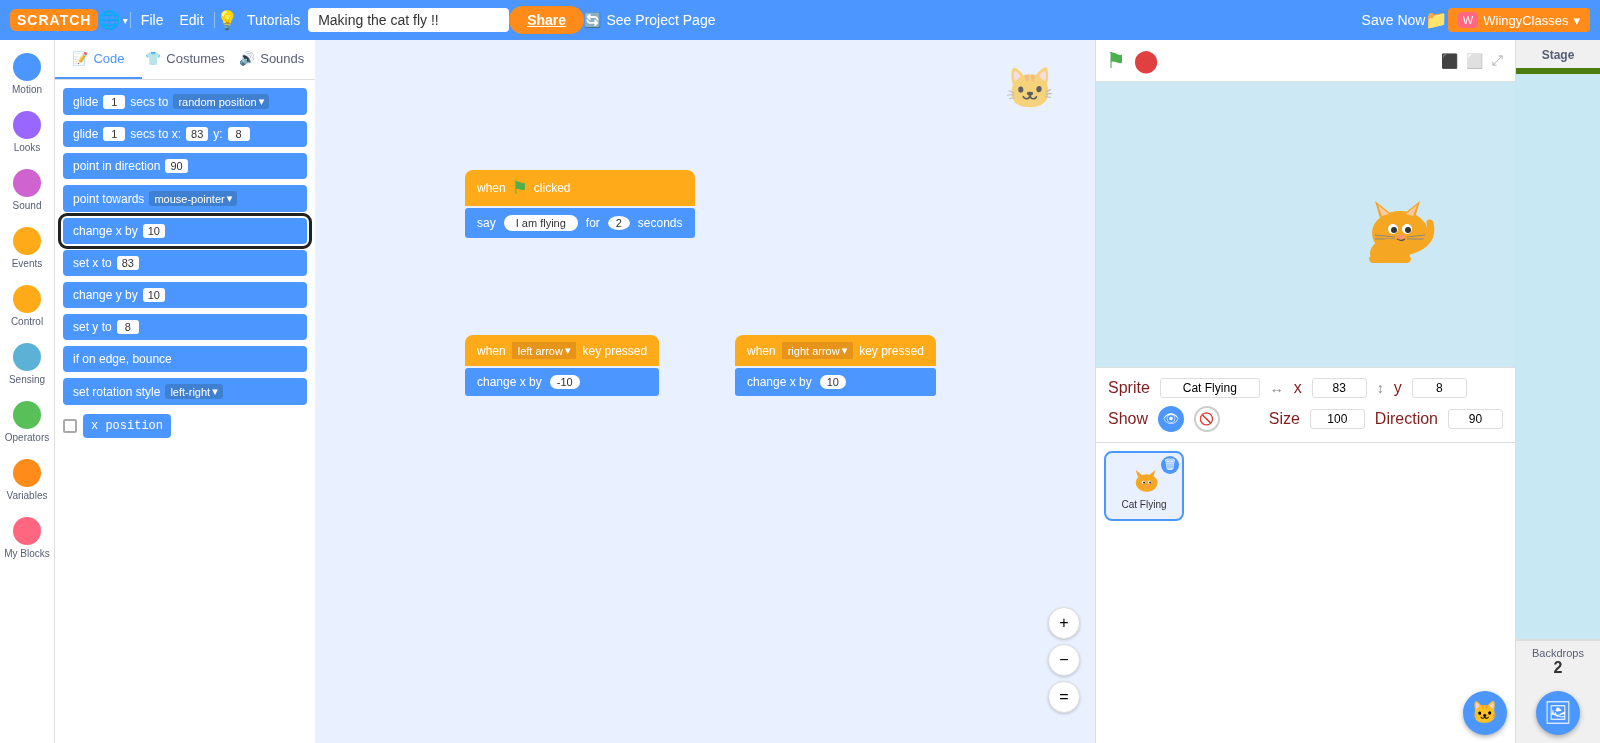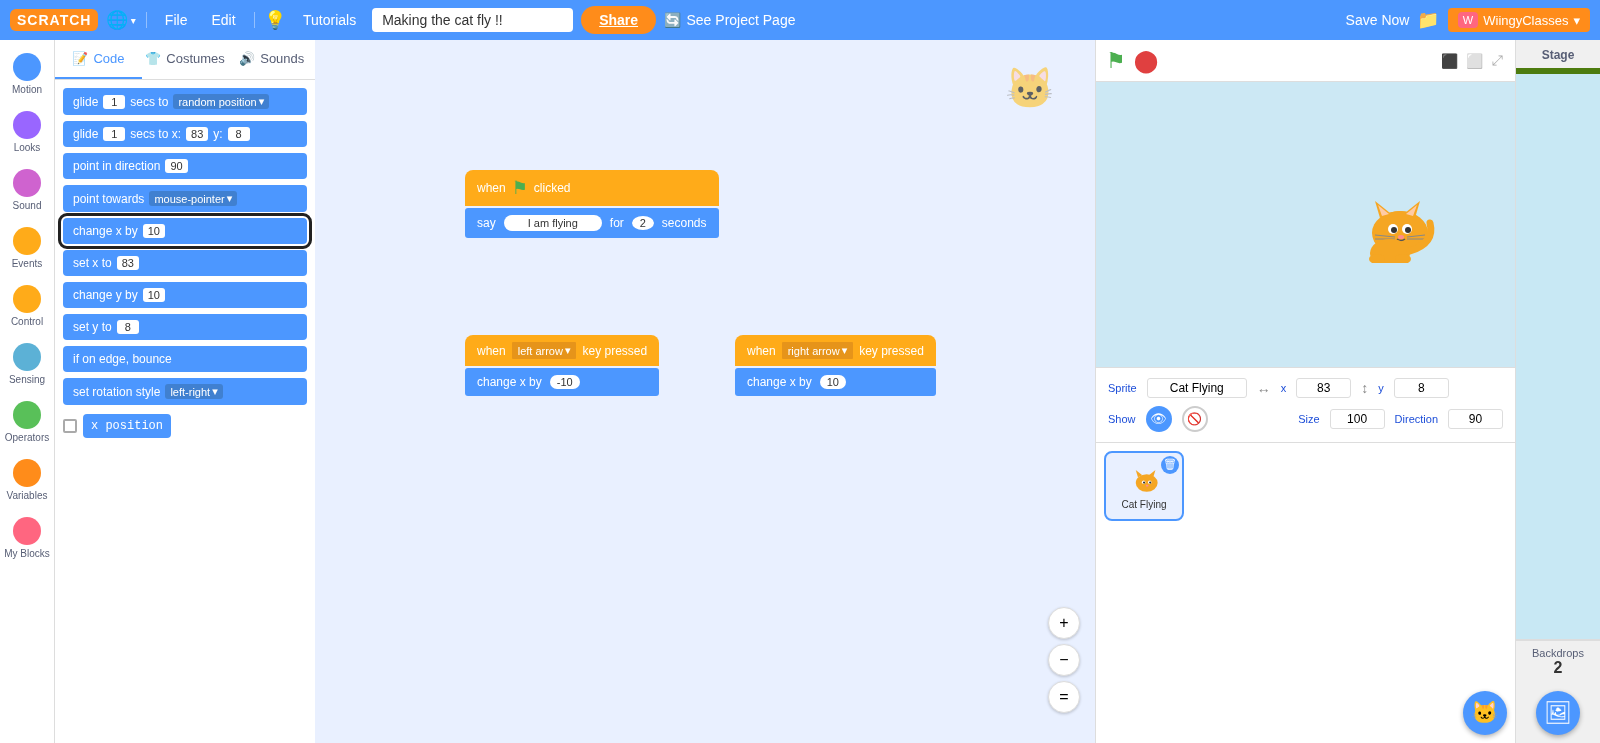--- a/index.html
+++ b/index.html
@@ -1,20 +1,20 @@
 <!DOCTYPE html>
 <html><head>
   <meta charset="utf-8">
   <style>
     * { box-sizing: border-box; margin: 0; padding: 0; }
     body { font-family: 'Helvetica Neue', Arial, sans-serif; background: #f0f0f0; overflow: hidden; width: 1600px; height: 743px; }
 
     
     .top-nav {
-      display: flex; align-items: center; background: #4c97ff; height: 40px; padding: 8px 10px; gap: 8px;
+      display: flex; align-items: center; background: #4c97ff; height: 40px; padding: 8px 10px; gap: 0;
     }
     .scratch-logo {
       background: #ff8c1a; border-radius: 6px; padding: 3px 7px; font-weight: 900; font-size: 14px; color: white; letter-spacing: 1px;
     }
     .nav-globe { color: white; font-size: 18px; cursor: pointer; display: flex; align-items: center; gap: 2px; }
     .nav-btn { background: none; border: none; color: white; font-size: 14px; cursor: pointer; padding: 4px 8px; }
     .project-title {
       background: white; border: none; border-radius: 4px; padding: 4px 10px; font-size: 14px; min-width: 200px; color: #333;
     }
     .share-btn {
@@ -106,21 +106,21 @@
     .stage-header {
       display: flex; align-items: center; padding: 5px 10px; gap: 8px; border-bottom: 1px solid #ddd; height: 42px;
     }
     .green-flag-btn { font-size: 22px; color: #4CAF50; cursor: pointer; }
     .stop-btn { font-size: 22px; color: #e04040; cursor: pointer; }
     .stage-view-btns { margin-left: auto; display: flex; gap: 4px; }
     .stage-view-btn { background: none; border: none; cursor: pointer; color: #aaa; font-size: 14px; padding: 2px; }
     .stage-canvas {
       flex: 1; background: #cce8f4; position: relative; overflow: hidden; display: flex; align-items: center; justify-content: center;
     }
-    .sprite-label { font-size: 11px; color: #1d4ed8; }
+    .sprite-label { font-size: 16px; color: #7f1d1d; }
     .sprite-input-val {
       border: 1px solid #ddd; border-radius: 3px; padding: 2px 6px; font-size: 12px; width: 55px; text-align: center;
     }
     .show-icon { width: 26px; height: 26px; border-radius: 50%; background: #4c97ff; display: flex; align-items: center; justify-content: center; color: white; font-size: 13px; cursor: pointer; }
     .hide-icon { width: 26px; height: 26px; border-radius: 50%; background: #fff; border: 2px solid #ccc; display: flex; align-items: center; justify-content: center; color: #999; font-size: 13px; cursor: pointer; }
     .sprite-thumb {
       width: 80px; min-width: 80px; height: 70px; border-radius: 8px; border: 2px solid #4c97ff; background: #e9f0ff; display: flex; flex-direction: column; align-items: center; justify-content: center; cursor: pointer; position: relative; font-size: 30px;
     }
     .sprite-thumb-label { font-size: 10px; color: #333; margin-top: 2px; }
     .sprite-delete { position: absolute; top: 3px; right: 3px; width: 18px; height: 18px; background: #4c97ff; border-radius: 50%; display: flex; align-items: center; justify-content: center; color: white; font-size: 11px; cursor: pointer; }
@@ -301,21 +301,21 @@
     <div class="code-blocks-container">
 
       <div class="block-stack" style="top: 130px; left: 150px;">
         <div class="hat-block">
           <span>when</span>
           <span style="color:#4CAF50; font-size:18px;">⚑</span>
           <span>clicked</span>
         </div>
         <div class="action-block">
           <span>say</span>
-          <span class="block-oval" style="background:white; color:#333; border-radius:12px; padding:2px 24px; font-size:11px;">I am flying</span>
+          <span class="block-oval" style="background:white; color:#333; border-radius:12px; padding:2px 12px; font-size:11px;">I am flying</span>
           <span>for</span>
           <span class="block-input" style="background:white; color:#333; border-radius:50%; padding:1px 6px; font-size:11px;">2</span>
           <span>seconds</span>
         </div>
       </div>
 
       <div class="block-stack" style="top: 295px; left: 150px;">
         <div class="hat-block-key">
           <span>when</span>
           <span class="key-dropdown">left arrow <span>▾</span></span>

